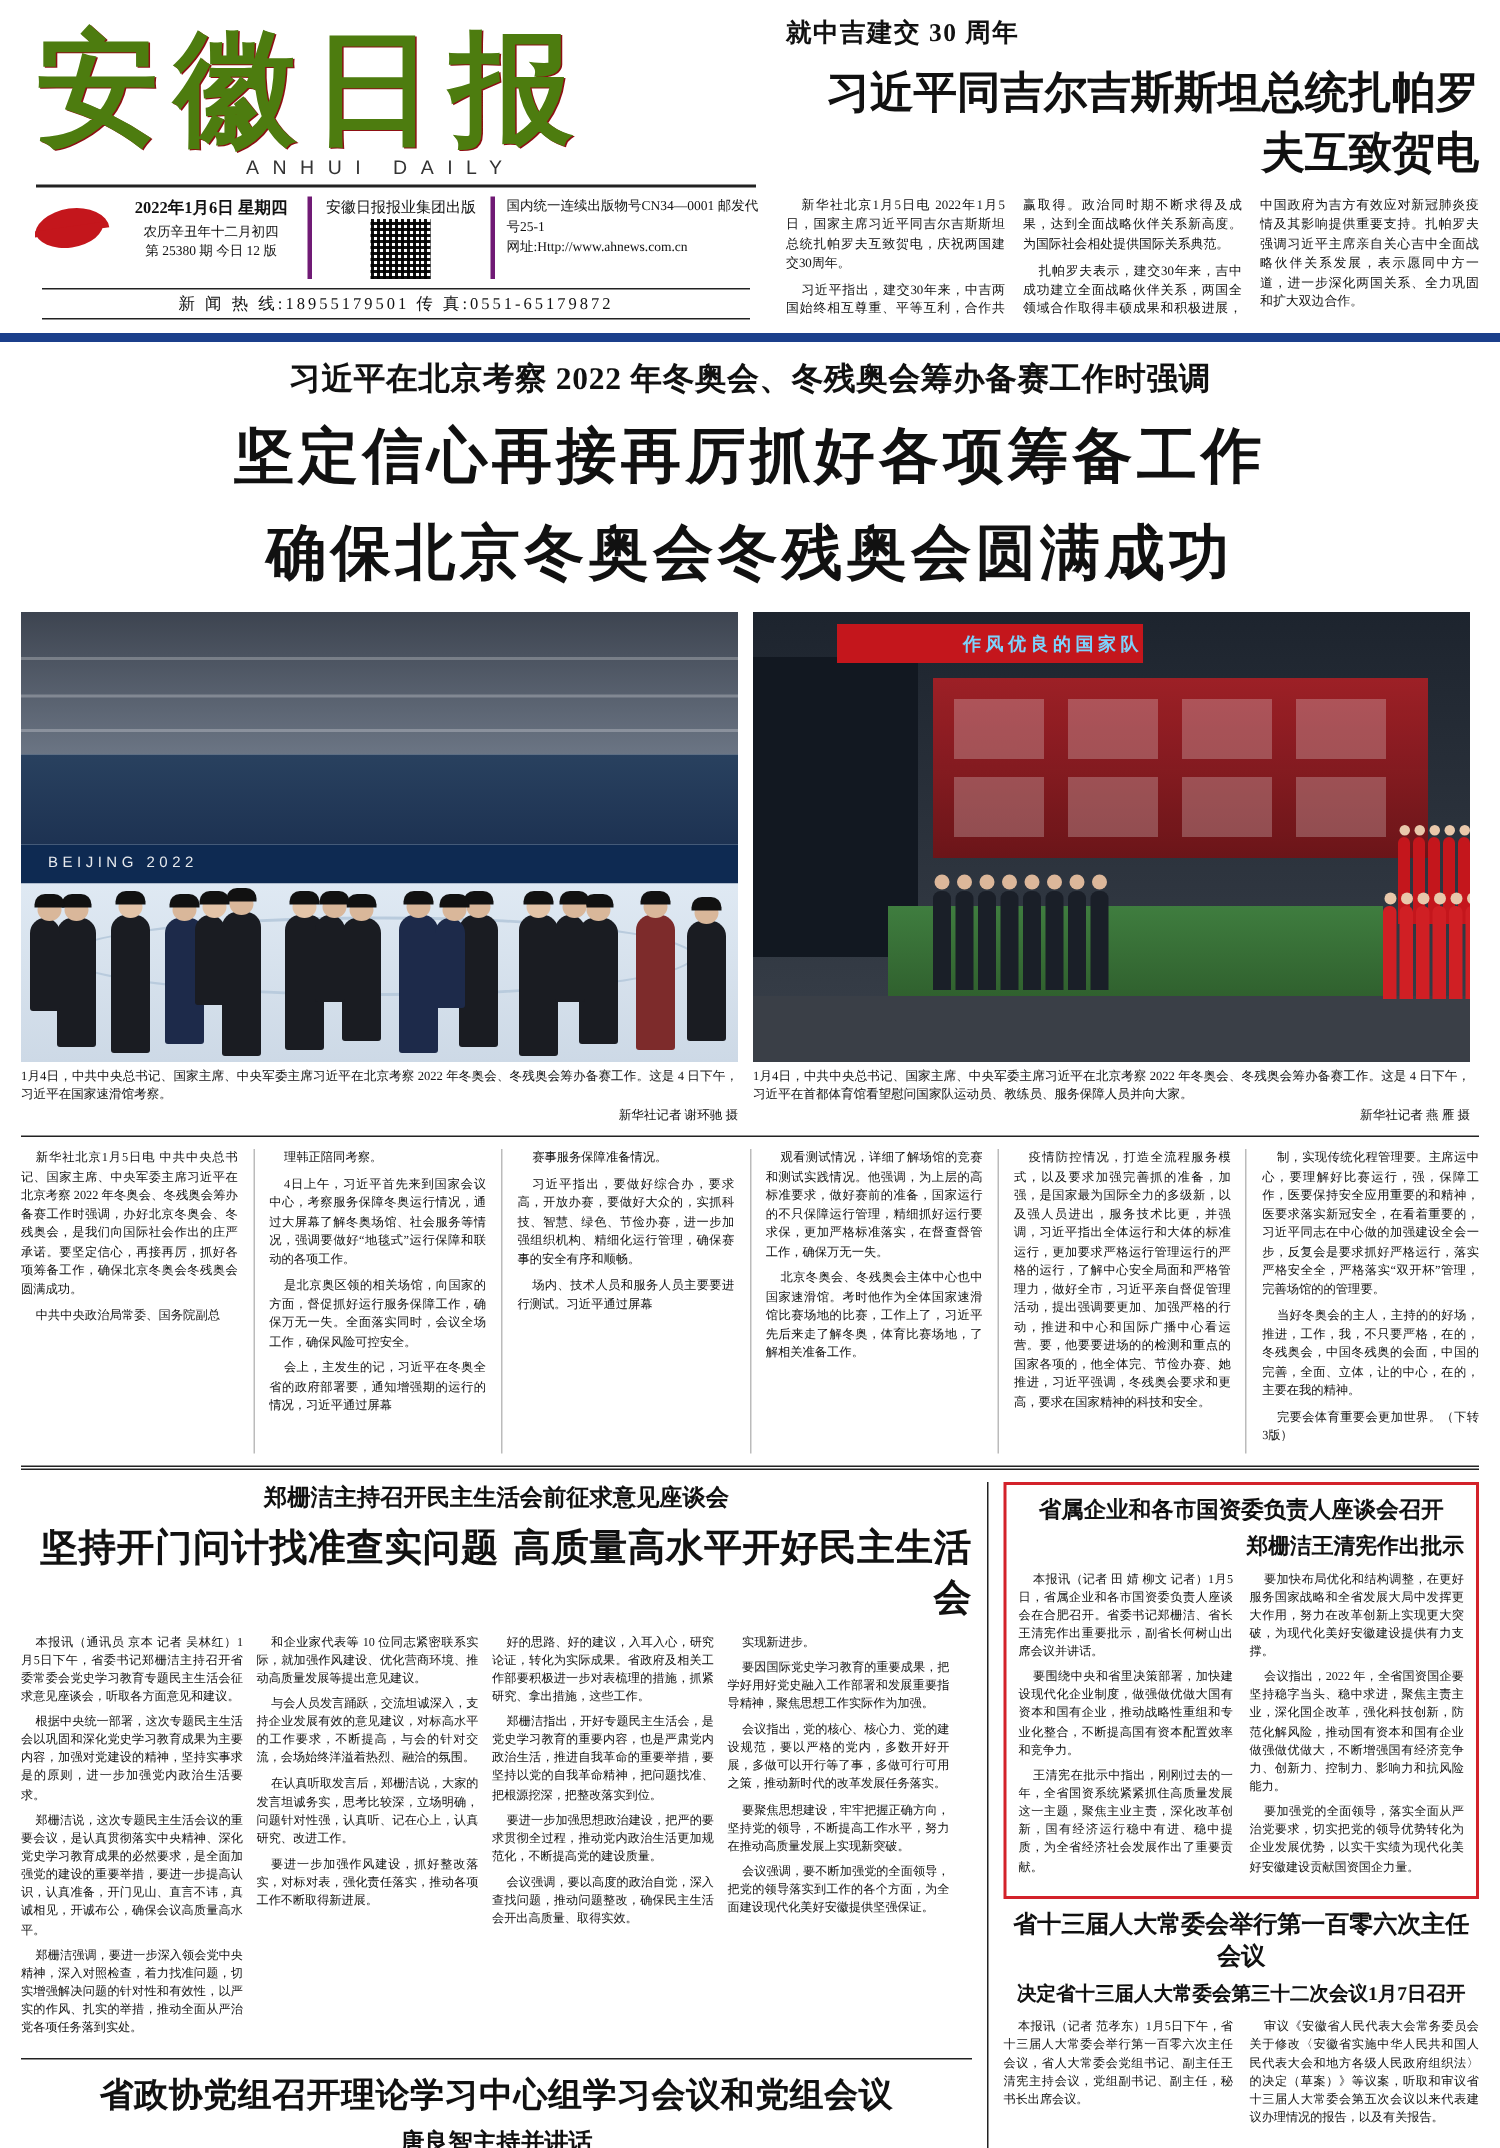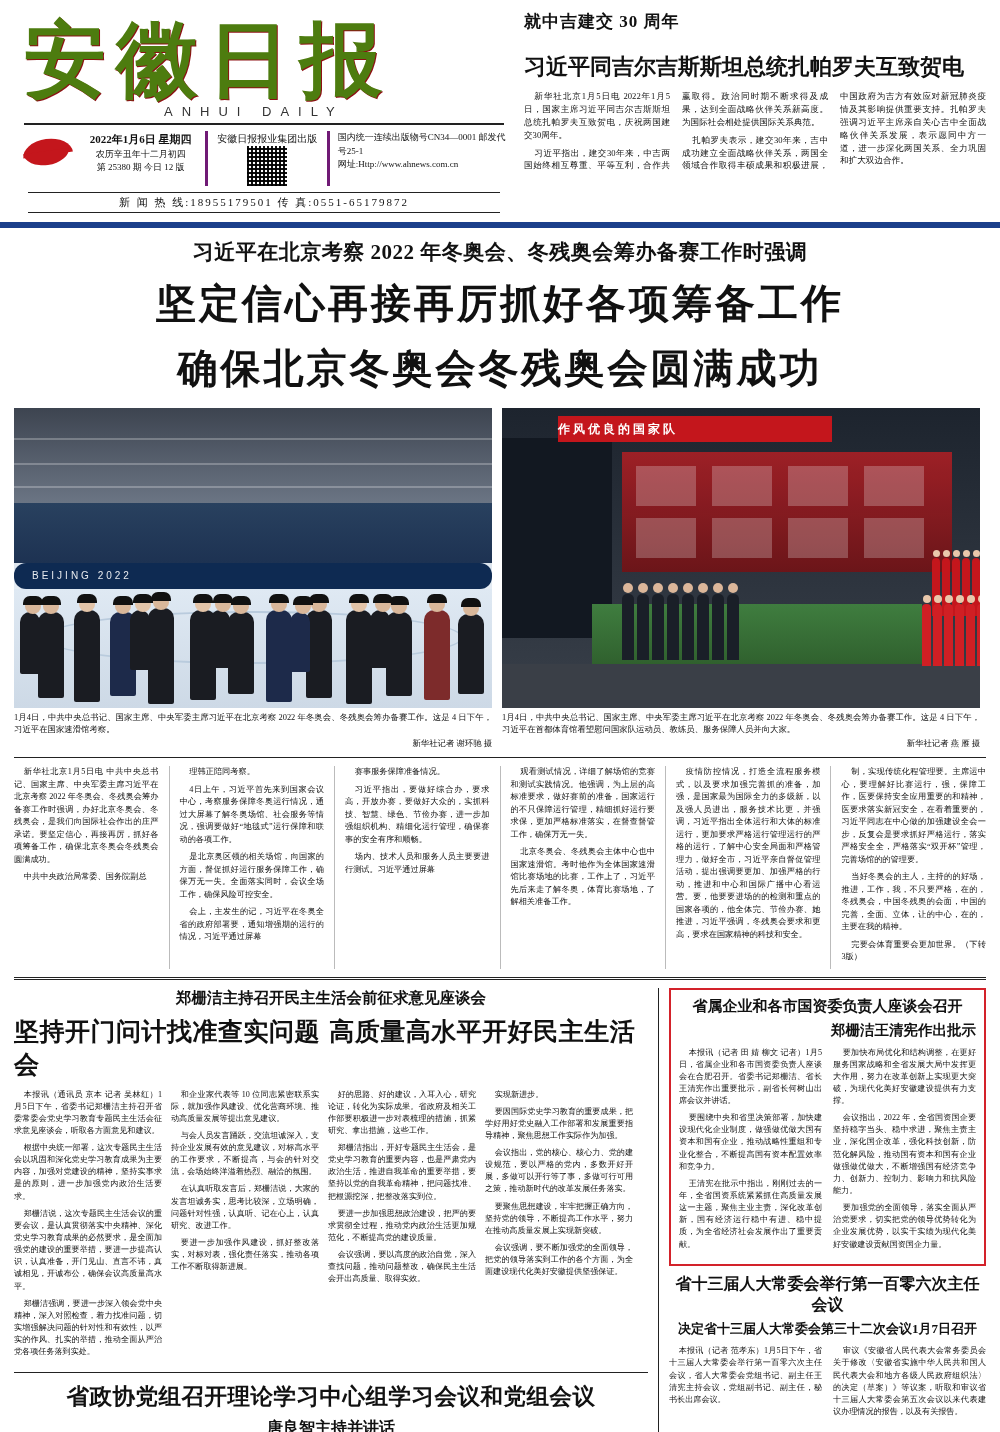--- a/index.html
+++ b/index.html
@@ -51,21 +51,21 @@
       background-blend-mode:multiply;margin:0 auto;}
   .mast-col.issn{width:180px;font-size:9px;}
   .hotline{
     margin:6px 14px 0 14px;border-top:1px solid #222;border-bottom:1px solid #222;
     text-align:center;font-size:11px;letter-spacing:2px;padding:2px 0;
   }
 
   .mast-right{width:470px;padding-left:10px;}
   .kicker{font-size:17px;font-weight:bold;letter-spacing:1px;}
   .mast-right h1{
-    font-size:22px;font-weight:bold;text-align:left;margin:19px 0 8px 0;letter-spacing:0px;
+    font-size:29px;font-weight:bold;text-align:right;margin:9px 0 8px 0;letter-spacing:0px;
     font-family:"DejaVu Serif",serif;
   }
   .three-col{column-count:3;column-gap:12px;font-size:8.6px;line-height:1.5;text-align:justify;}
   .three-col p{margin:0 0 5px 0;text-indent:1.2em;}
 
   .thick-rule{height:6px;background:#1b3f8b;margin:9px 0 0 0;}
 
   
   .lead{padding:10px 14px 0 14px;text-align:center;}
   .lead .sub{font-size:21px;font-weight:bold;letter-spacing:0.5px;}
@@ -80,36 +80,36 @@
   .ph-a{width:478px;}
   .ph-b{width:478px;}
   .img{
     width:100%;height:300px;position:relative;overflow:hidden;background:#2b3442;
   }
   
   .imgA{background:linear-gradient(#7d8897 0%,#9aa6b4 20%,#cfd9e4 40%,#e7eef5 62%,#dfe7ef 100%);}
   .imgA .roof{position:absolute;top:0;left:0;right:0;height:95px;background:linear-gradient(#3d4450,#6b7584);}
   .imgA .roofline{position:absolute;left:0;right:0;height:2px;background:rgba(255,255,255,.25);}
   .imgA .stand{position:absolute;left:0;right:0;top:95px;height:60px;background:linear-gradient(#29415f,#1d3252);}
-  .imgA .board{position:absolute;left:0;right:0;top:155px;height:26px;background:#0e2a52;border-radius:12px;}
+  .imgA .board{position:absolute;left:0;right:0;top:155px;height:26px;background:#0e2a52;}
   .imgA .board span{color:#fff;font-size:10px;letter-spacing:3px;padding-left:18px;line-height:26px;font-family:"Liberation Sans",sans-serif;opacity:.9;}
   .imgA .ice{position:absolute;left:0;right:0;top:181px;bottom:0;background:linear-gradient(#dfe9f3,#cdd9e6);}
   .imgA .ice:after{content:"";position:absolute;left:6%;right:6%;top:18%;height:42%;border:2px solid #b9cbdd;border-radius:50%;}
   .ppl{position:absolute;bottom:4px;left:0;right:0;height:150px;}
   .p{position:absolute;bottom:0;width:26px;height:92px;background:#1a1c22;border-radius:10px 10px 2px 2px;}
   .p:before{content:"";position:absolute;top:-13px;left:5px;width:16px;height:15px;border-radius:50%;background:#d9b79a;}
   .p:after{content:"";position:absolute;top:-16px;left:3px;width:20px;height:9px;border-radius:7px 7px 0 0;background:#111;}
   .p.w:before{background:#e3c4a8;}
   .p.red{background:#7d2b2b;}
   .p.blue{background:#1d2a4a;}
 
   
   .imgB{background:linear-gradient(#1d242e,#39404a);}
-  .imgB .banner{position:absolute;left:56px;top:8px;width:274px;height:26px;background:#c4161c;color:#ffffff;
-    font-size:12px;font-weight:bold;letter-spacing:3px;text-align:left;line-height:26px;}
+  .imgB .banner{position:absolute;left:56px;top:8px;width:204px;height:26px;background:#c4161c;color:#7dd3fc;
+    font-size:12px;font-weight:bold;letter-spacing:3px;text-align:right;line-height:26px;}
   .imgB .screen{position:absolute;left:120px;top:44px;width:330px;height:120px;background:linear-gradient(#a42026,#6f1418);opacity:.95;}
   .imgB .screen i{position:absolute;background:rgba(255,255,255,.25);}
   .imgB .wallL{position:absolute;left:0;top:30px;width:110px;height:200px;background:#121821;}
   .imgB .turf{position:absolute;left:90px;top:196px;width:330px;height:64px;background:linear-gradient(#3f7d3f,#2f5f2d);}
   .imgB .floor{position:absolute;left:0;right:0;bottom:0;height:44px;background:#3a3f47;}
   .row-red{position:absolute;top:150px;left:430px;display:flex;gap:2px;}
   .row-red .pp{width:8px;height:58px;background:#c4161c;border-radius:4px 4px 0 0;}
   .row-red .pp:before{content:"";display:block;width:7px;height:7px;border-radius:50%;background:#e9c8ab;margin:-8px auto 0;}
   .row-red2{position:absolute;top:196px;left:420px;display:flex;gap:2px;}
   .row-red2 .pp{width:9px;height:62px;background:#d01f24;border-radius:4px 4px 0 0;}
@@ -127,21 +127,21 @@
   .vline{width:1px;background:#bbb;}
 
   .double-rule{margin:8px 14px 0 14px;border-top:3px double #222;}
 
   
   .bottom{display:flex;padding:8px 14px 0 14px;}
   .bleft{width:640px;padding-right:10px;border-right:1px solid #222;}
   .bright{width:320px;padding-left:10px;}
 
   .hdl-sm{text-align:center;font-size:15.5px;font-weight:bold;}
-  .hdl-lg{text-align:left;font-size:25px;font-weight:bold;font-family:"DejaVu Serif",serif;margin-top:6px;letter-spacing:0.5px;}
+  .hdl-lg{text-align:right;font-size:25px;font-weight:bold;font-family:"DejaVu Serif",serif;margin-top:6px;letter-spacing:0.5px;margin-left:12px;}
   .four-col{display:flex;gap:9px;margin-top:8px;}
   .four-col .c{width:148px;font-size:8.1px;line-height:1.5;text-align:justify;}
   .four-col .c p{margin:0 0 5px 0;text-indent:1.2em;}
 
   .boxed{border:2px solid #d3222a;padding:7px 8px 8px 8px;}
   .boxed .h1{text-align:center;font-size:15px;font-weight:bold;letter-spacing:0px;}
   .boxed .h2{text-align:right;font-size:14.5px;font-weight:bold;margin-top:5px;}
   .two-col{column-count:2;column-gap:11px;font-size:8.1px;line-height:1.5;text-align:justify;margin-top:7px;}
   .two-col p{margin:0 0 5px 0;text-indent:1.2em;}
 

